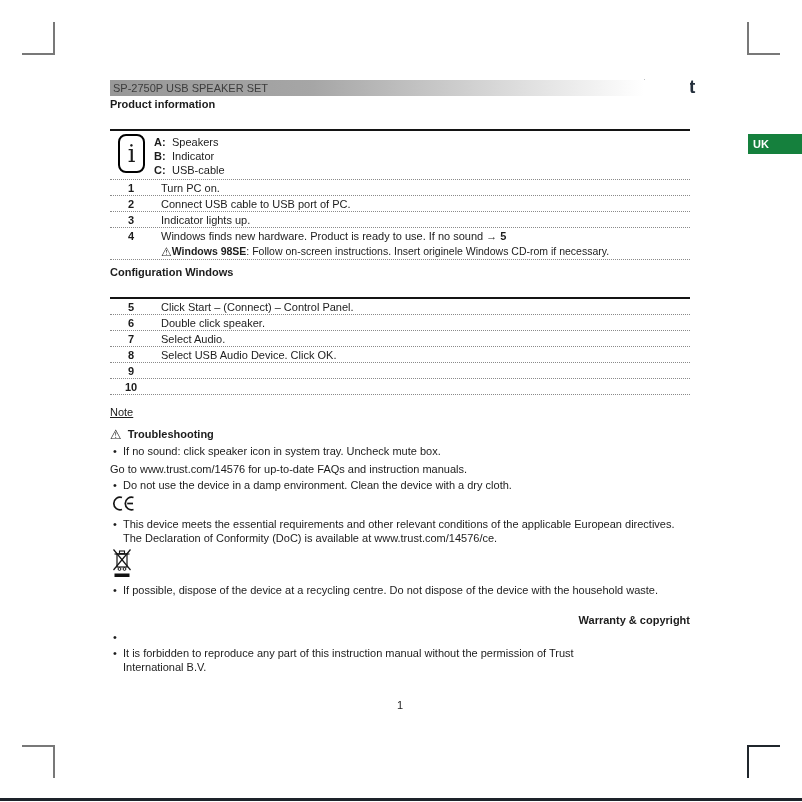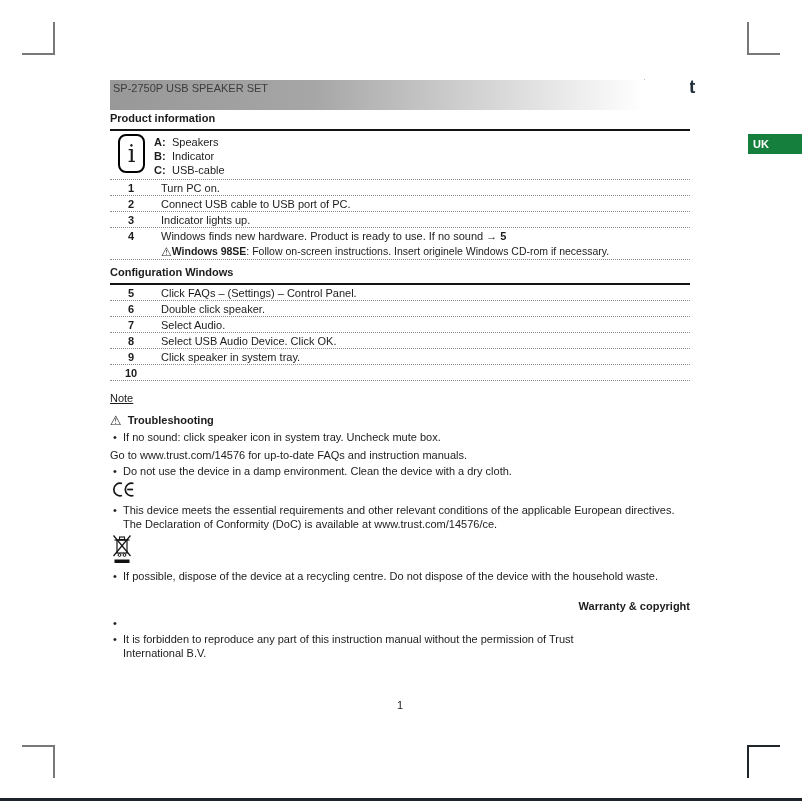--- a/index.html
+++ b/index.html
@@ -21,25 +21,25 @@
   .trust-mark { margin-right:1px; margin-bottom:1px; }
 
   
   .uk-badge { position:absolute; left:748px; top:134px; width:57px; height:20px;
               background:#15803d; color:#ffffff; font-weight:bold; font-size:11px;
               line-height:20px; padding-left:5px; }
 
   
   .content { position:absolute; left:110px; top:80px; width:580px; font-size:11px; line-height:14px; }
 
-  .header-bar { height:30px; line-height:17px; padding-left:3px; font-size:11px; color:#3c3c3c;
+  .header-bar { height:16px; line-height:17px; padding-left:3px; font-size:11px; color:#3c3c3c;
                 background:linear-gradient(to right, #989898 0%, #a6a6a6 35%, #ffffff 92%); }
 
   .section-heading { font-weight:bold; font-size:11px; line-height:13px; margin-top:2px;
-                     padding-bottom:4px; border-bottom:2px solid #141414; }
+                     padding-bottom:18px; border-bottom:2px solid #141414; }
 
   .info-row { display:flex; align-items:flex-start; padding:3px 0 2px 8px; border-bottom:1px dotted #8a8a8a; }
   .info-box { width:27px; height:39px; border:2px solid #000; border-radius:8px;
               display:flex; align-items:center; justify-content:center;
               font-family:"DejaVu Serif", serif; font-size:24px; line-height:24px; flex:none; }
   .info-items { margin-left:9px; padding-top:1px; }
   .info-item  { display:flex; line-height:14px; }
   .info-item b { width:18px; flex:none; }
 
   .trow { display:flex; border-bottom:1px dotted #8a8a8a; }
@@ -134,37 +134,36 @@
       <div class="ttext">
         <div><span>Windows finds new hardware. Product is ready to use. If no sound → </span><b>5</b></div>
         <div class="row4-line2"><span class="warn-sm">⚠</span><b>Windows 98SE</b><span>: Follow on-screen instructions. Insert originele Windows CD-rom if necessary.</span></div>
       </div>
     </div>
 
     <div class="section-heading mt6">Configuration Windows</div>
 
     <div class="trow">
       <div class="tnum">5</div>
-      <div class="ttext">Click FAQs – (Settings) – Control Panel.</div>
+      <div class="ttext">Click Start – (Connect) – Control Panel.</div>
     </div>
     <div class="trow">
       <div class="tnum">6</div>
       <div class="ttext">Double click speaker.</div>
     </div>
     <div class="trow">
       <div class="tnum">7</div>
       <div class="ttext">Select Audio.</div>
     </div>
     <div class="trow">
       <div class="tnum">8</div>
       <div class="ttext">Select USB Audio Device. Click OK.</div>
     </div>
     <div class="trow">
       <div class="tnum">9</div>
-      <div class="ttext">Click speaker in system tray.</div>
     </div>
     <div class="trow">
       <div class="tnum">10</div>
     </div>
 
     <div class="note-label">Note</div>
 
     <div class="sub-heading">
       <span class="warn">⚠</span><span>Troubleshooting</span>
     </div>

